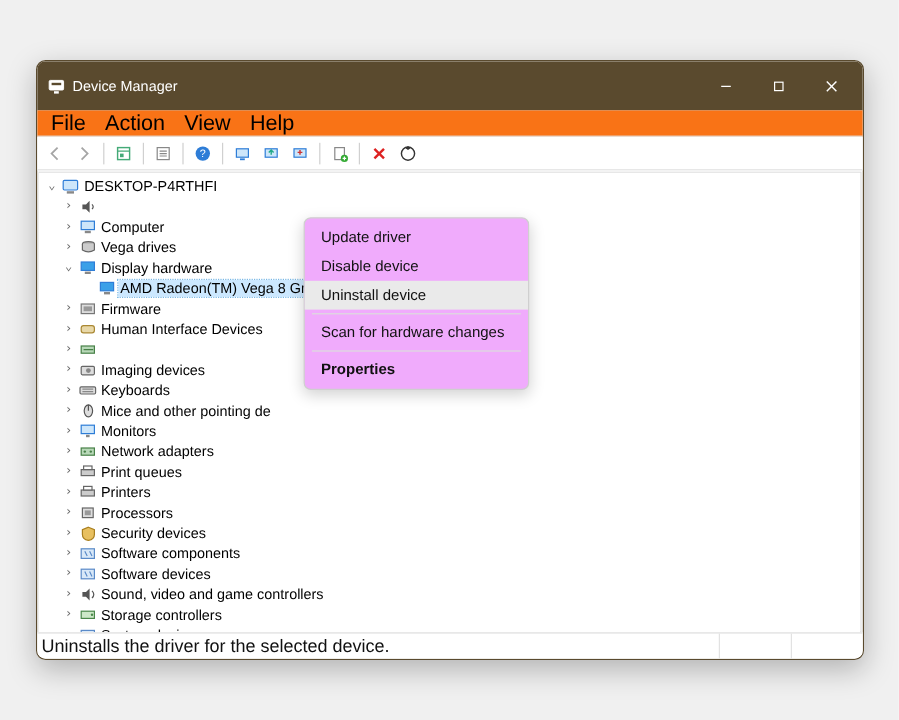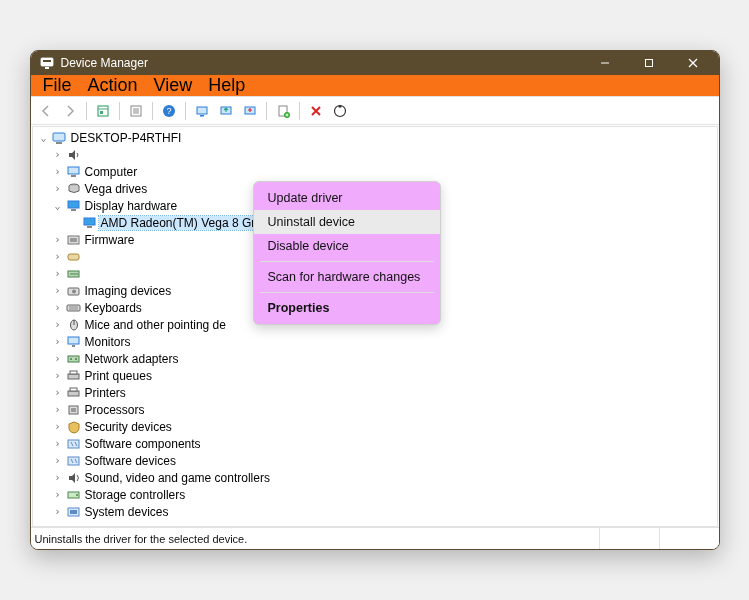--- a/index.html
+++ b/index.html
@@ -2,40 +2,40 @@
 <html><head>
 <meta charset="utf-8">
 <style>
   * { box-sizing: border-box; margin: 0; padding: 0; font-family: "Segoe UI", Tahoma, sans-serif; }
   body { background: #f0f0f0; width: 749px; height: 600px; overflow: hidden; display:flex; align-items:center; justify-content:center;}
   .window {
     width: 690px; height: 500px; background: #fff; border: 1px solid #5a4a2e; border-radius: 8px;
     overflow: hidden; box-shadow: 0 8px 24px rgba(0,0,0,0.25); display: flex; flex-direction: column;
     position:relative;
   }
-  .titlebar { background: #5a4a2e; color: #fff; height: 24px; display: flex; align-items: center; padding: 0 4px 0 8px; font-size: 12px; }
+  .titlebar { background: #5a4a2e; color: #fff; height: 41px; display: flex; align-items: center; padding: 0 4px 0 8px; font-size: 12px; }
   .titlebar .icon-slot { width:16px; height:16px; margin-right:6px; display:flex;align-items:center;justify-content:center;}
   .titlebar .title { flex: 1; }
   .winbtn { width: 44px; height: 30px; display: flex; align-items: center; justify-content: center; cursor: default; color:#fff; font-size:11px;}
   .menubar { height: 22px; display: flex; align-items: center; background: #f97316; border-bottom: 1px solid #e2e2e2; padding-left: 4px; font-size: 18px; color:#000;}
   .menubar span { padding: 2px 8px; cursor: default; }
   .toolbar { height: 28px; display: flex; align-items: center; background: #fff; border-bottom: 1px solid #e2e2e2; padding: 2px 4px; gap: 2px; }
   .toolbtn { width: 22px; height: 22px; display: flex; align-items: center; justify-content: center; border: 1px solid transparent; cursor:default;}
   .toolbtn.disabled { opacity: 0.35; pointer-events: none;}
   .sep { width: 1px; height: 18px; background: #d0d0d0; margin: 0 3px; }
   .tree-area { flex: 1; overflow: auto; background: #fff; border: 1px solid #e2e2e2; margin: 1px 1px 0 1px; padding: 2px 0 6px 0; font-size: 12px; color:#000; position:relative;}
   .node { display: flex; align-items: center; height: 17px; padding-left: 4px; cursor:default; white-space:nowrap;}
   .caret { width: 14px; text-align: center; font-size: 10px; color: #6a6a6a; user-select:none; font-family:Consolas,monospace;}
   .caret.hidden { visibility: hidden; }
   .nicon { width: 18px; display: flex; align-items:center; justify-content:center; }
   .nlabel { padding-left: 2px; padding-right:4px;}
   .selected .nlabel { background: #cce8ff; outline: 1px dotted #7ab8e6; }
   .indent1 { padding-left: 18px; }
   .indent2 { padding-left: 34px; }
-  .statusbar { height: 22px; border-top: 1px solid #e2e2e2; display: flex; align-items: center; font-size: 11px; color: #111; padding-left: 4px; background:#fff;}
+  .statusbar { height: 22px; border-top: 1px solid #e2e2e2; display: flex; align-items: center; font-size: 15px; color: #111; padding-left: 4px; background:#fff;}
   .statusbar .filler {flex:1;}
   .statusbar .cell {border-left:1px solid #e2e2e2; width:60px; height:100%;}
   .context-menu {
     position: absolute; left: 222px; top: 130px; width: 188px; background: #f0abfc;
     border: 1px solid #cfcfcf; border-radius: 6px; box-shadow: 0 4px 12px rgba(0,0,0,0.18);
     padding: 4px 0; font-size: 12.5px; color:#111;
   }
   .context-menu .mi { padding: 5px 14px; cursor: default; }
   .context-menu .mi.highlight { background: #eaeaea; }
   .context-menu .mi.bold { font-weight: 600; }
@@ -228,20 +228,21 @@
         </span>
         <span class="nlabel">Firmware</span>
       </div>
       <div class="node indent1">
         <span class="caret">›</span>
         <span class="nicon">
           <svg width="16" height="14" viewBox="0 0 16 14">
             <rect x="2" y="4" width="11" height="6" rx="2" fill="#e8d8a8" stroke="#aa8833"></rect>
           </svg>
         </span>
+        <span class="nlabel">Human Interface Devices</span>
       </div>
       <div class="node indent1">
         <span class="caret">›</span>
         <span class="nicon">
           <svg width="16" height="14" viewBox="0 0 16 14">
             <rect x="2" y="4" width="11" height="6" fill="#b8d8b8" stroke="#478047"></rect>
             <line x1="4" y1="7" x2="12" y2="7" stroke="#478047"></line>
           </svg>
         </span>
       </div>
@@ -391,21 +392,21 @@
 
   <div class="statusbar">
     <span>Uninstalls the driver for the selected device.</span>
     <span class="filler"></span>
     <span class="cell"></span>
     <span class="cell"></span>
   </div>
 
   <div class="context-menu">
     <div class="mi">Update driver</div>
+    <div class="mi">Disable device</div>
     <div class="mi highlight">Uninstall device</div>
-    <div class="mi">Disable device</div>
     <div class="msep"></div>
     <div class="mi">Scan for hardware changes</div>
     <div class="msep"></div>
     <div class="mi bold">Properties</div>
   </div>
 
 </div>
 
 </body></html>

